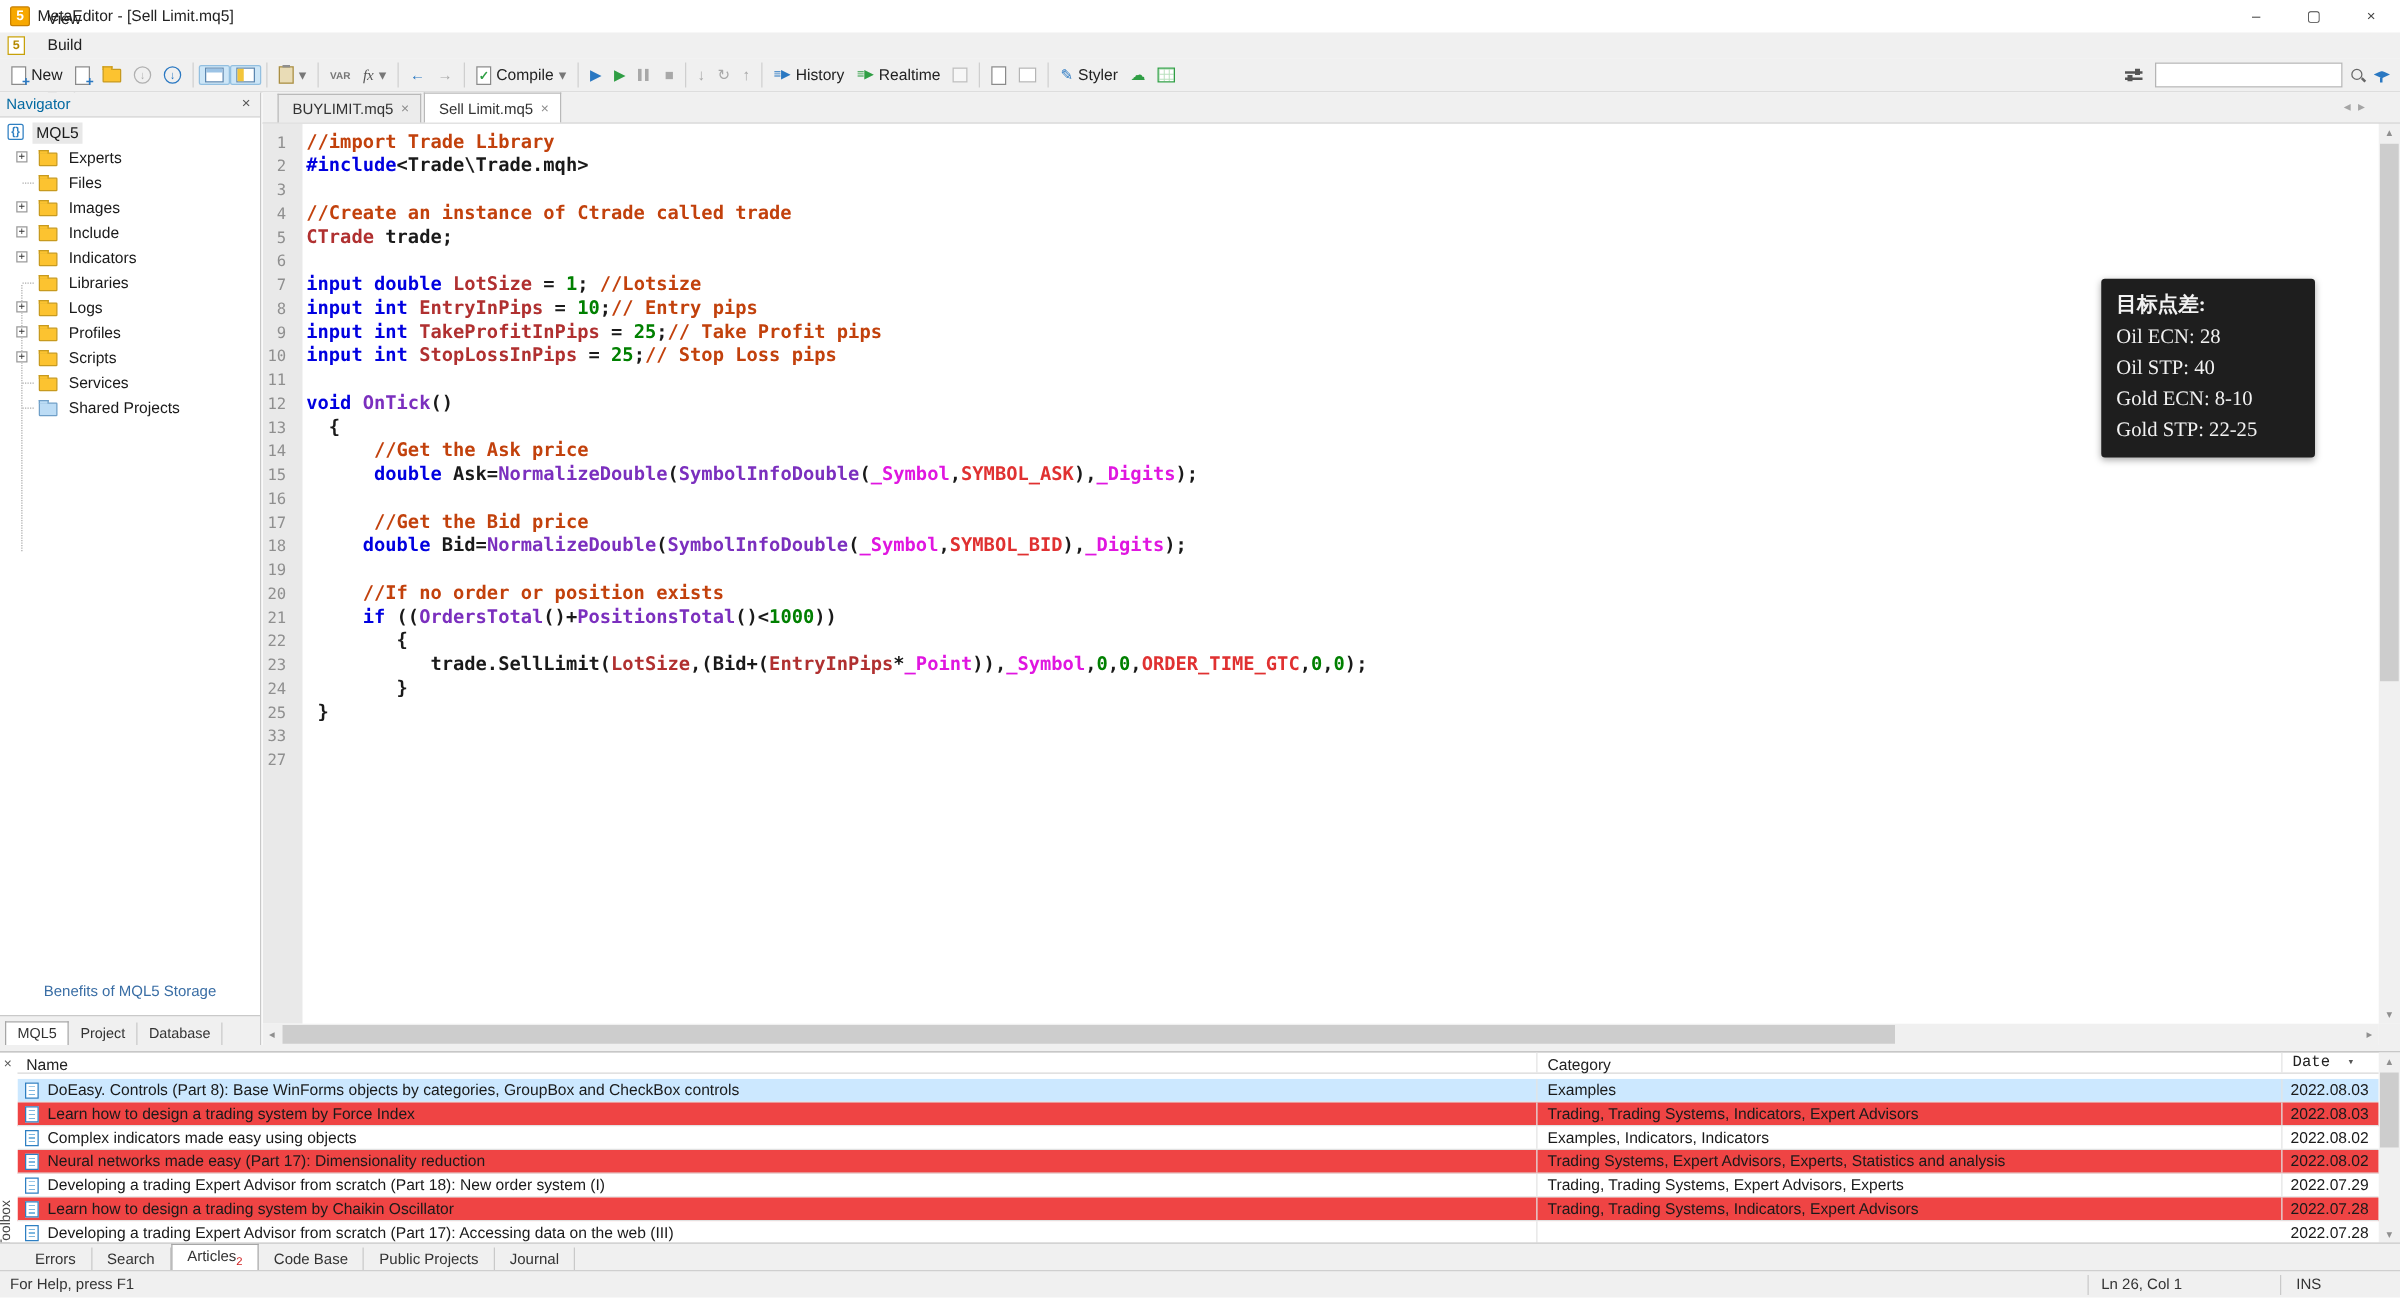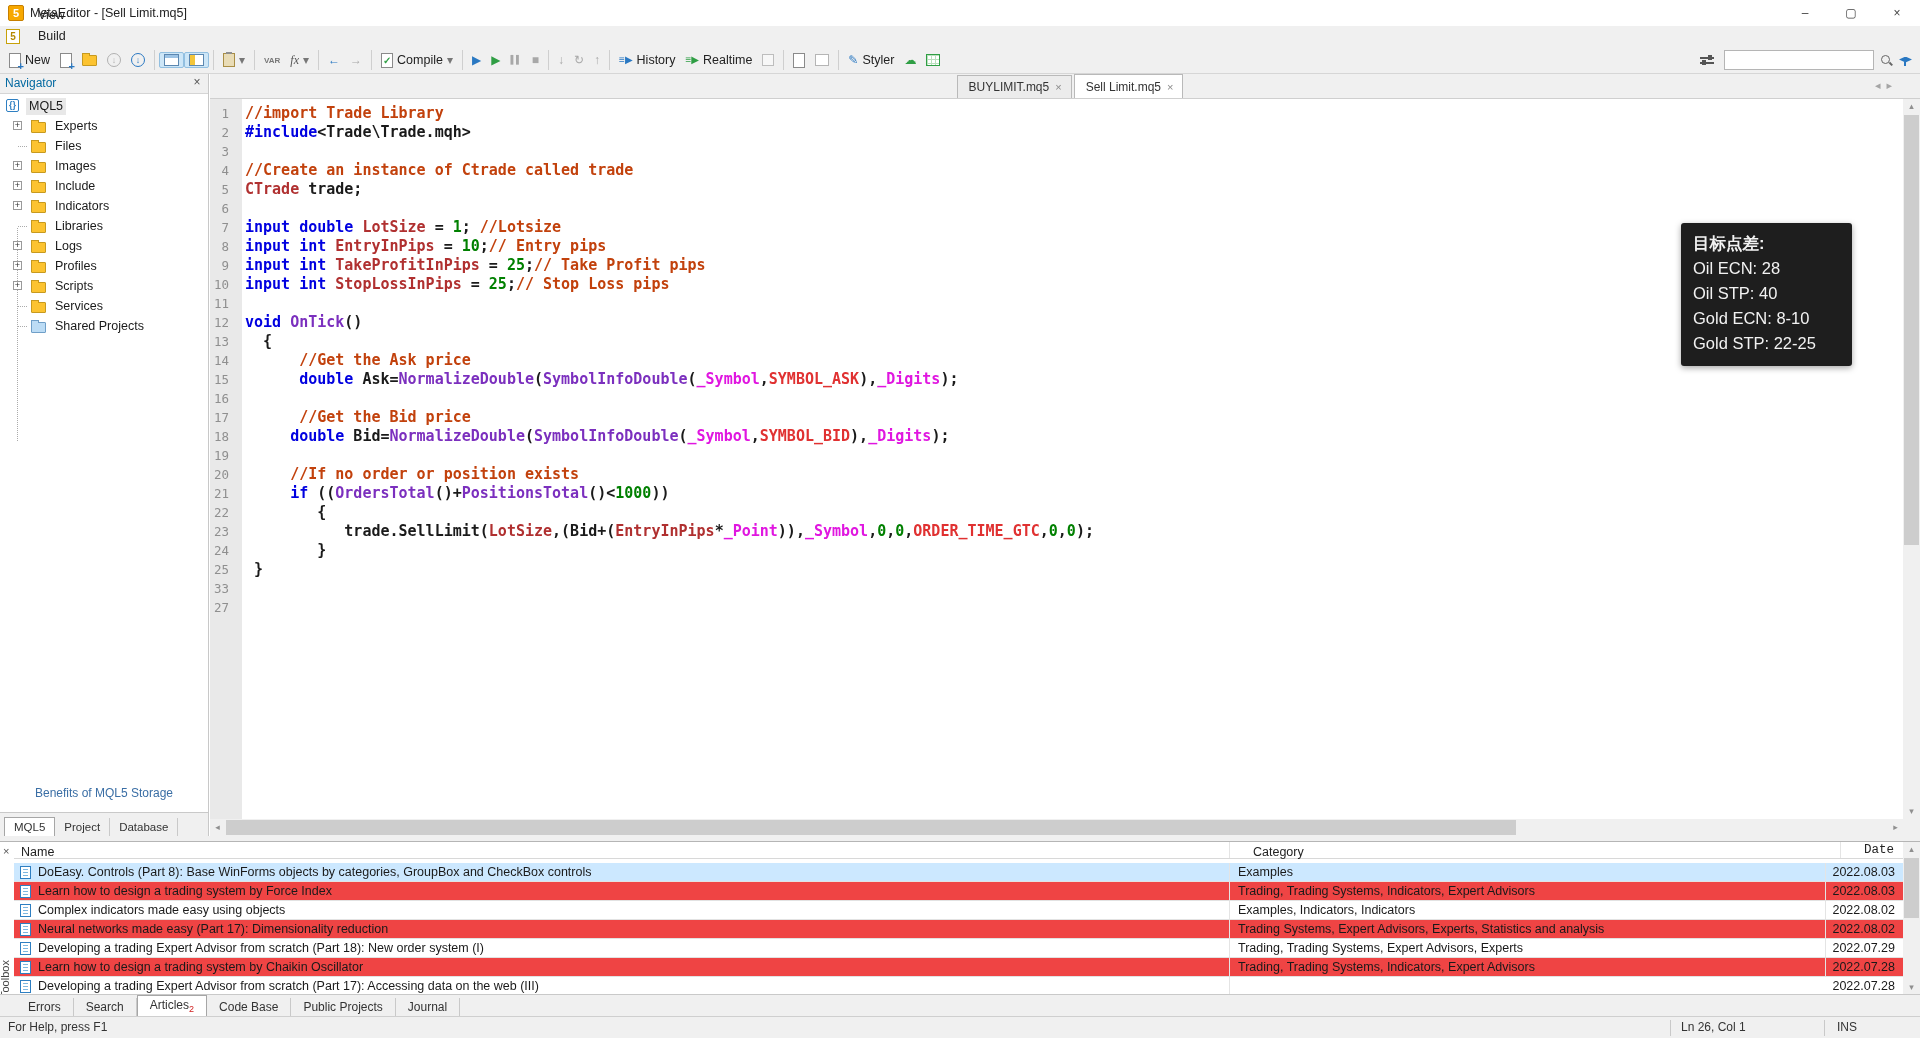--- a/index.html
+++ b/index.html
@@ -69,21 +69,21 @@
   .trow .tlabel { position:absolute; left:52px; top:2px; line-height:17px; padding:0 3px; }
   .trow.root .ic-root { position:absolute; left:6px; top:3px; width:13px; height:13px; border:1px solid #2e7fc2; color:#2e7fc2; background:#fff; font-size:9px; font-weight:bold; line-height:11px; text-align:center; border-radius:2px; }
   .trow.root .tlabel { left:26px; background:#e8e8e8; }
   #nav-link { position:absolute; left:0; right:0; top:712px; text-align:center; color:#3a6ea5; font-size:12px; }
   #nav-tabs { position:absolute; left:0; bottom:0; right:0; height:24px; background:#f0f0f0; border-top:1px solid #c9c9c9; display:flex; align-items:flex-end; padding-left:4px; }
   .ntab { padding:3px 9px; font-size:11.5px; color:#333; border-right:1px solid #c9c9c9; }
   .ntab.active { background:#fff; border:1px solid #a6a6a6; border-bottom:none; }
 
   
   #editor { position:absolute; left:210px; top:74px; right:0; height:762px; background:#fff; }
-  #editor-tabbar { position:absolute; left:0; top:0; right:0; height:25px; background:#f0f0f0; border-bottom:1px solid #cfcfcf; display:flex; align-items:flex-end; padding-left:12px;justify-content:center; }
+  #editor-tabbar { position:absolute; left:0; top:0; right:0; height:25px; background:#f0f0f0; border-bottom:1px solid #cfcfcf; display:flex; align-items:flex-end; padding-left:12px; }
   .etab { display:flex; align-items:center; gap:6px; padding:4px 9px 4px 11px; font-size:12px; color:#333; background:#ececec; border:1px solid #b9b9b9; border-bottom:none; margin-right:2px; }
   .etab.active { background:#fff; position:relative; z-index:2; padding-top:5px; }
   .tab-close { color:#8a8a8a; font-size:11px; }
   #tab-scroll { position:absolute; right:22px; top:5px; color:#a5a5a5; font-size:11px; letter-spacing:6px; }
   #code-area { position:absolute; left:0; top:25px; right:17px; bottom:17px; background:#fff; overflow:hidden; }
   #gutter-bg { position:absolute; left:0; top:0; bottom:0; width:32px; background:#e9e9e9; }
   #code-lines { position:absolute; left:0; top:5px; right:0; }
   .line { height:19px; white-space:pre; display:flex; }
   .ln { width:26px; padding-right:7px; text-align:right; color:#8f8f8f; font:12.5px "DejaVu Sans Mono", monospace; line-height:19px; flex:none; }
   .codetext { font:bold 15px "DejaVu Sans Mono", monospace; line-height:19px; margin-left:9px; }
@@ -100,30 +100,30 @@
   .vscroll .arr.up { top:0; } .vscroll .arr.dn { bottom:0; }
   .vscroll .thumb { position:absolute; left:1px; right:1px; top:16px; height:430px; background:#cdcdcd; }
   .hscroll { position:absolute; left:0; right:17px; bottom:0; height:17px; background:#f0f0f0; }
   .hscroll .arr { position:absolute; top:0; width:15px; height:17px; text-align:center; color:#8f8f8f; font-size:9px; line-height:17px; }
   .hscroll .arr.lf { left:0; } .hscroll .arr.rt { right:0; }
   .hscroll .thumb { position:absolute; top:1px; bottom:1px; left:16px; width:1290px; background:#cdcdcd; }
   #scroll-corner { position:absolute; right:0; bottom:0; width:17px; height:17px; background:#f0f0f0; }
 
   
   #tooltip { position:absolute; left:1681px; top:223px; width:171px; background:#1e1e1e; border-radius:3px; padding:8px 12px 10px 12px; z-index:50; box-shadow:0 2px 6px rgba(0,0,0,.35); }
-  #tooltip .tl { color:#f2f2f2; font-size:16.5px; line-height:25px; font-family:Liberation Sans, sans-serif; }
+  #tooltip .tl { color:#f2f2f2; font-size:16.5px; line-height:25px; font-family:Liberation Serif, serif; }
   #tooltip .tl.head { font-weight:bold; }
 
   
   #hsplit { position:absolute; left:0; top:836px; width:1920px; height:5px; background:#f0f0f0; }
 
   
   #toolbox { position:absolute; left:0; top:841px; width:1920px; height:175px; background:#fff; border-top:1px solid #b5b5b5; }
   #tbx-close { position:absolute; left:3px; top:3px; color:#555; font-size:11px; z-index:3; }
-  #grid-header { position:absolute; left:14px; top:0; right:17px; height:17px; border-bottom:1px solid #d8d8d8; display:flex; font-size:12.5px; color:#222; line-height:20px;gap:15px; }
+  #grid-header { position:absolute; left:14px; top:0; right:17px; height:17px; border-bottom:1px solid #d8d8d8; display:flex; font-size:12.5px; color:#222; line-height:20px; }
   .hname { flex:0 0 1216px; padding-left:7px; border-right:1px solid #e4e4e4; }
   .hcat  { flex:0 0 596px; padding-left:8px; border-right:1px solid #e4e4e4; }
   .hdate { flex:1; padding-left:8px; display:flex; align-items:center; gap:14px;font-family:Liberation Mono, monospace; }
   .sort  { color:#555; font-size:9px; }
   #grid-rows { position:absolute; left:14px; top:21px; right:17px; height:132px; overflow:hidden; }
   .grow { display:flex; height:19px; line-height:18px; border-bottom:1px solid #e2e2e2; font-size:12.5px; color:#1a1a1a; background:#fff; }
   .grow.alt { background:#ef4444; }
   .grow.sel { background:#cce8ff; }
   .gname { flex:0 0 1216px; padding-left:6px; display:flex; align-items:center; gap:7px; border-right:1px solid #e4e4e4; overflow:hidden; white-space:nowrap; }
   .gcat { flex:0 0 596px; padding-left:8px; border-right:1px solid #e4e4e4; overflow:hidden; white-space:nowrap; }

